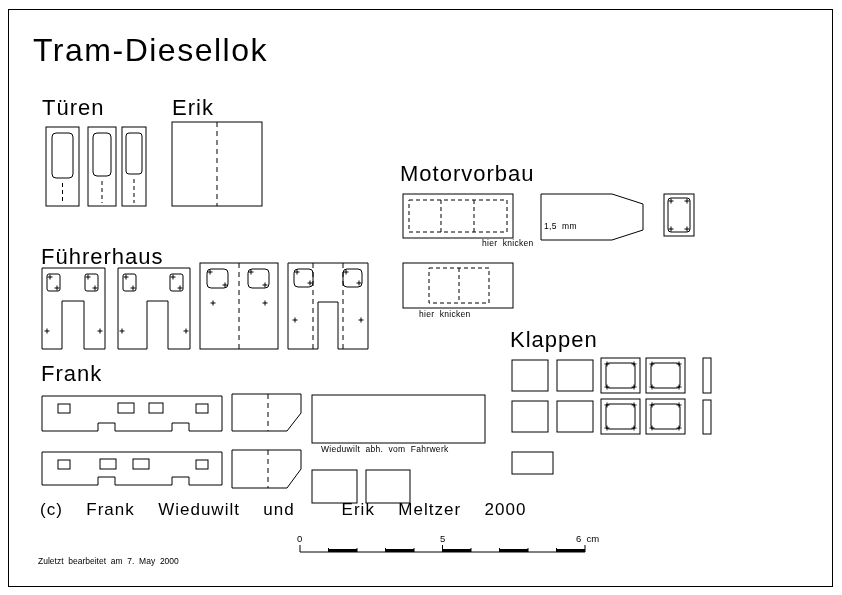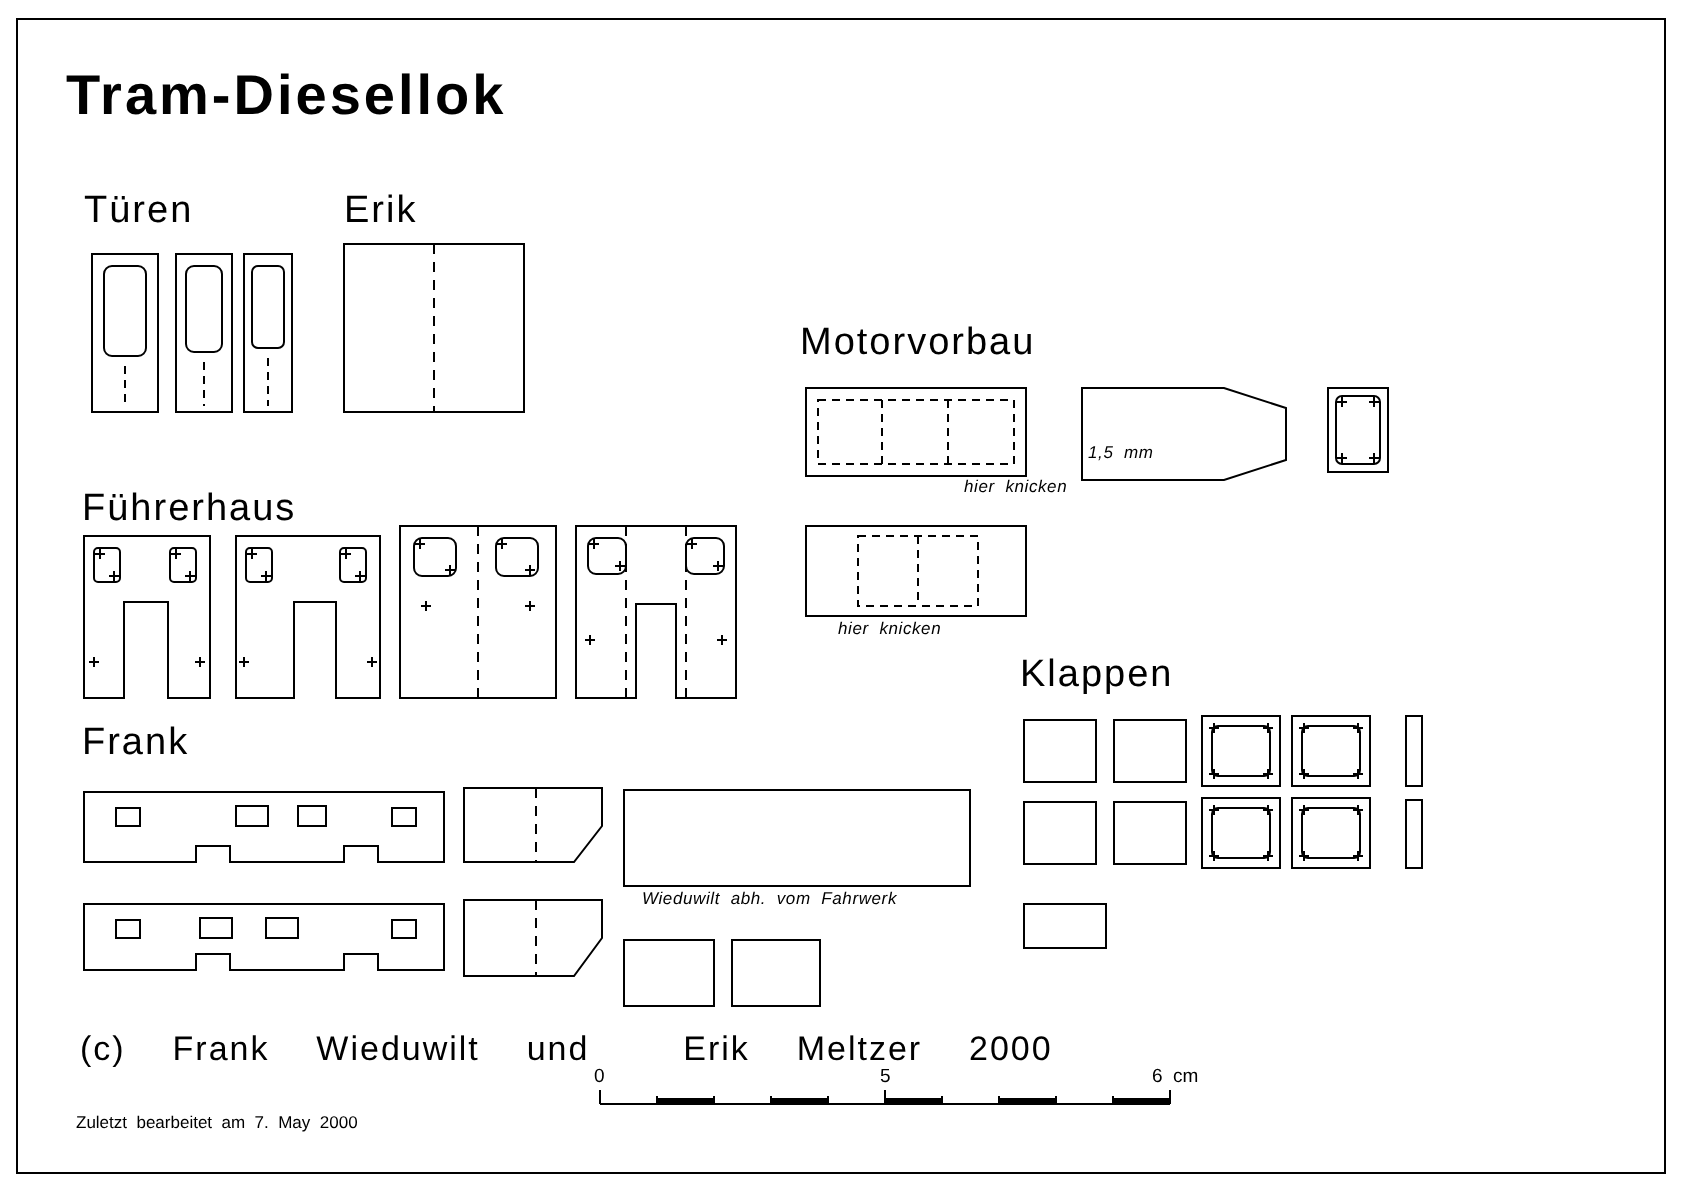--- a/index.html
+++ b/index.html
@@ -1,23 +1,23 @@
 <!DOCTYPE html>
 <html><head>
 <meta charset="utf-8">
 <style>
   html,body{margin:0;padding:0;background:#888;}
   .page{position:relative;width:842px;height:595px;background:#ffffff;
         font-family:"Liberation Sans",sans-serif;color:#000;overflow:hidden;margin:0 auto;}
   .frame{position:absolute;left:8px;top:9px;width:823px;height:576px;border:1.5px solid #000;}
   .art{position:absolute;left:0;top:0;}
   .txt{position:absolute;white-space:pre;color:#000;}
-  .title{font-size:28px;letter-spacing:1.5px;font-weight:bold;}
-  .sec{font-size:19px;letter-spacing:1px;}
-  .small{font-size:8.5px;letter-spacing:0.3px;font-style:italic;}
+  .title{font-size:32px;letter-spacing:1.5px;}
+  .sec{font-size:22px;letter-spacing:1px;}
+  .small{font-size:8.5px;letter-spacing:0.3px;}
   .scalenum{font-size:9.5px;}
   .copy{font-size:17px;letter-spacing:1px;word-spacing:6px;}
   .tiny{font-size:8.5px;}
 </style>
 </head>
 <body>
 
 <div class="page">
   <div class="frame"></div>
 
@@ -232,19 +232,19 @@
   <div class="txt sec" style="left:41px;top:244px">Führerhaus</div>
   <div class="txt sec" style="left:400px;top:161px">Motorvorbau</div>
   <div class="txt sec" style="left:510px;top:327px">Klappen</div>
   <div class="txt sec" style="left:41px;top:361px">Frank</div>
 
   <div class="txt small" style="left:482px;top:238px">hier  knicken</div>
   <div class="txt small" style="left:544px;top:221px">1,5  mm</div>
   <div class="txt small" style="left:419px;top:309px">hier  knicken</div>
   <div class="txt small" style="left:321px;top:444px">Wieduwilt  abh.  vom  Fahrwerk</div>
 
-  <div class="txt copy" style="left:40px;top:515px">(c)  Frank  Wieduwilt  und    Erik  Meltzer  2000</div>
+  <div class="txt copy" style="left:40px;top:500px">(c)  Frank  Wieduwilt  und    Erik  Meltzer  2000</div>
   <div class="txt tiny" style="left:38px;top:556px">Zuletzt  bearbeitet  am  7.  May  2000</div>
 
   <div class="txt scalenum" style="left:297px;top:533px">0</div>
   <div class="txt scalenum" style="left:440px;top:533px">5</div>
   <div class="txt scalenum" style="left:576px;top:533px">6  cm</div>
 </div>
 
 </body></html>

